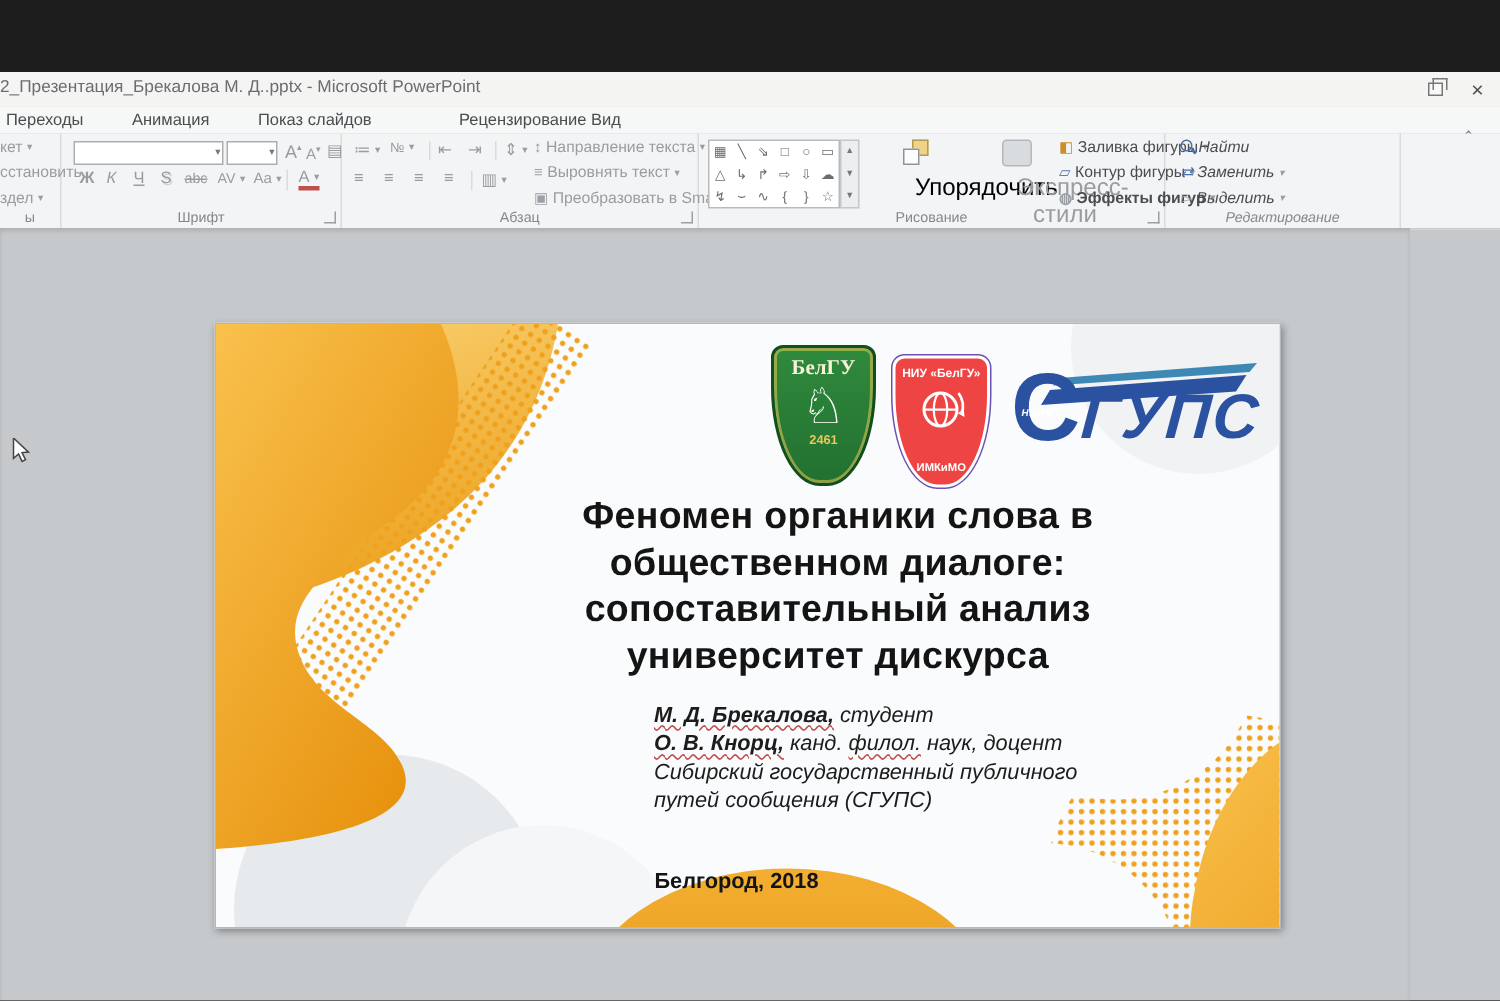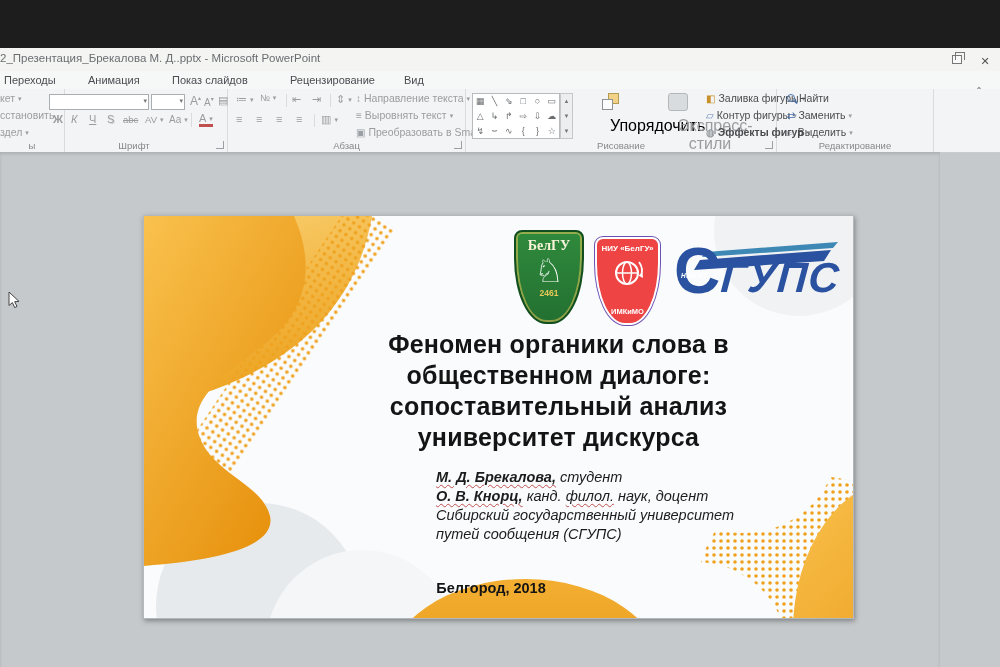--- a/index.html
+++ b/index.html
@@ -85,30 +85,30 @@
       </span>
     <span class="winbtn" style="right:2px;">
         <span class="close-icon"></span>
       </span>
   </div>
 
   <div class="tabrow">
     <span class="rtab" style="left:0px;">Переходы</span>
     <span class="rtab" style="left:84px;">Анимация</span>
     <span class="rtab" style="left:168px;">Показ слайдов</span>
-    <span class="rtab" style="left:286px;">Рецензирование</span>
-    <span class="rtab" style="left:400px;">Вид</span>
+    <span class="rtab" style="left:302px;">Рецензирование</span>
+    <span class="rtab" style="left:390px;">Вид</span>
     <span class="chevbtn">
         <span class="chev"></span>
       </span>
   </div>
 
   <div class="ribbon">
 
-    <div class="g" style="left:0;width:40px;padding-left:24px;">
+    <div class="g" style="left:0;width:40px;">
       <span class="tb dd" style="left:0;top:3px;">кет</span>
       <span class="tb" style="left:0;top:20px;">сстановить</span>
       <span class="tb dd" style="left:0;top:37px;">здел</span>
       <span class="glabel">ы</span>
     </div>
 
     <div class="g" style="left:41px;width:186px;">
       <span class="combo" style="left:8px;top:5px;width:98px;"></span>
       <span class="combo" style="left:110px;top:5px;width:32px;"></span>
       <span class="rb grow" style="left:149px;top:5px;font-size:12px;">А</span>
@@ -182,21 +182,21 @@
         <span class="qs-ico"></span>
         <span class="lbl" style="color:#9a9da0;">Экспресс-стили</span>
       </div>
       <span class="tb en dd" style="left:240px;top:3px;"><span class="ic" style="color:#c98f2a;">◧</span><span>Заливка фигуры</span></span>
       <span class="tb en dd" style="left:240px;top:20px;"><span class="ic" style="color:#5a7fb5;">▱</span><span>Контур фигуры</span></span>
       <span class="tb en dd" style="left:240px;top:37px;font-weight:bold;"><span class="ic">◍</span><span>Эффекты фигур</span></span>
       <span class="glabel">Рисование</span>
       <span class="launcher"></span>
     </div>
 
-    <div class="g" style="left:777px;width:156px;">
+    <div class="g" style="left:777px;width:156px;font-style:italic;">
       <span class="tb en" style="left:10px;top:3px;"><span class="mag"></span><span>Найти</span></span>
       <span class="tb en dd" style="left:10px;top:20px;"><span class="ic" style="color:#4a6fa5;">⇄</span><span>Заменить</span></span>
       <span class="tb en dd" style="left:10px;top:37px;"><span class="ic">▻</span><span>Выделить</span></span>
       <span class="glabel">Редактирование</span>
     </div>
   </div>
 
   <div class="workspace">
 
     <div class="slide">
@@ -266,21 +266,21 @@
       <div class="sl-title">
         <div>Феномен органики слова в</div>
         <div>общественном диалоге:</div>
         <div>сопоставительный анализ</div>
         <div>университет дискурса</div>
       </div>
 
       <div class="sl-authors">
         <div><span class="bi sq">М. Д. Брекалова,</span><span> студент</span></div>
         <div><span class="bi sq">О. В. Кнорц,</span><span> канд. </span><span class="sq">филол.</span><span> наук, доцент</span></div>
-        <div>Сибирский государственный университет</div>
+        <div>Сибирский государственный публичного</div>
         <div>путей сообщения (СГУПС)</div>
       </div>
 
       <div class="sl-footer">Белгород, 2018</div>
     </div>
 
     <svg class="cursor" width="14" height="18" viewBox="0 0 14 18">
       <polygon points="1,0 1,13.5 4.4,10.6 6.7,15.6 9,14.5 6.7,9.7 11,9.4" fill="#fff" stroke="#444" stroke-width="1"></polygon>
     </svg>
   </div>

